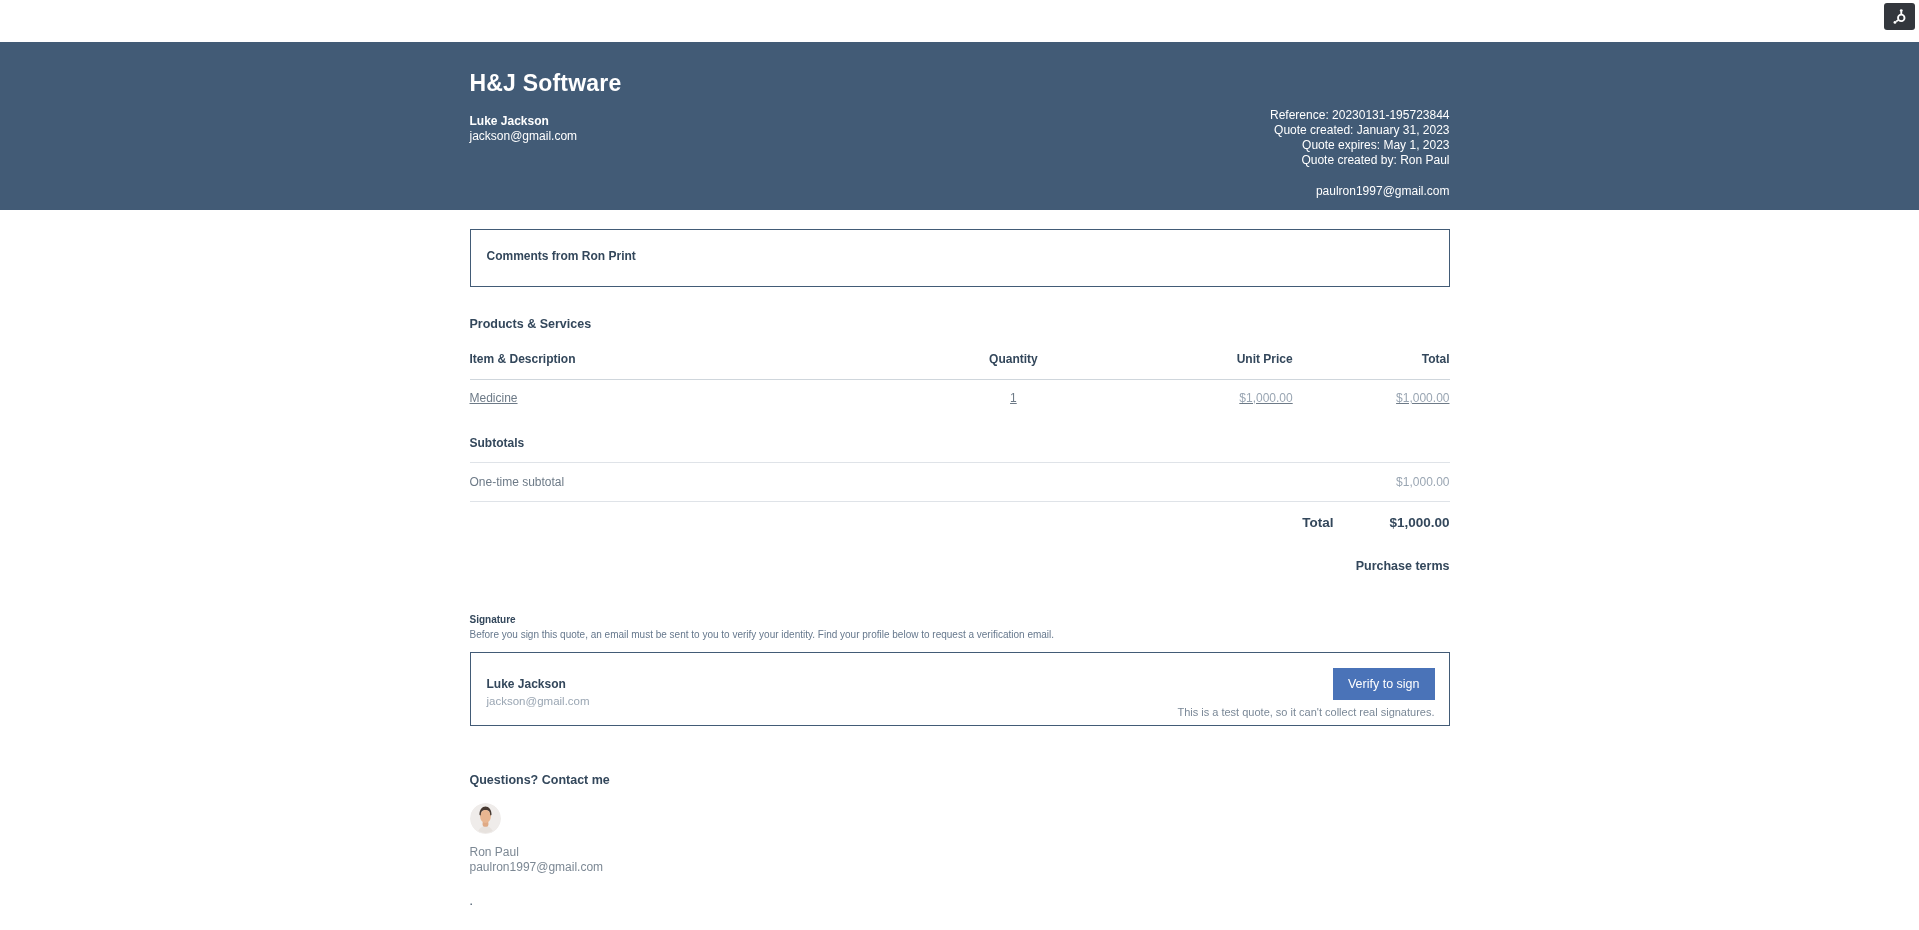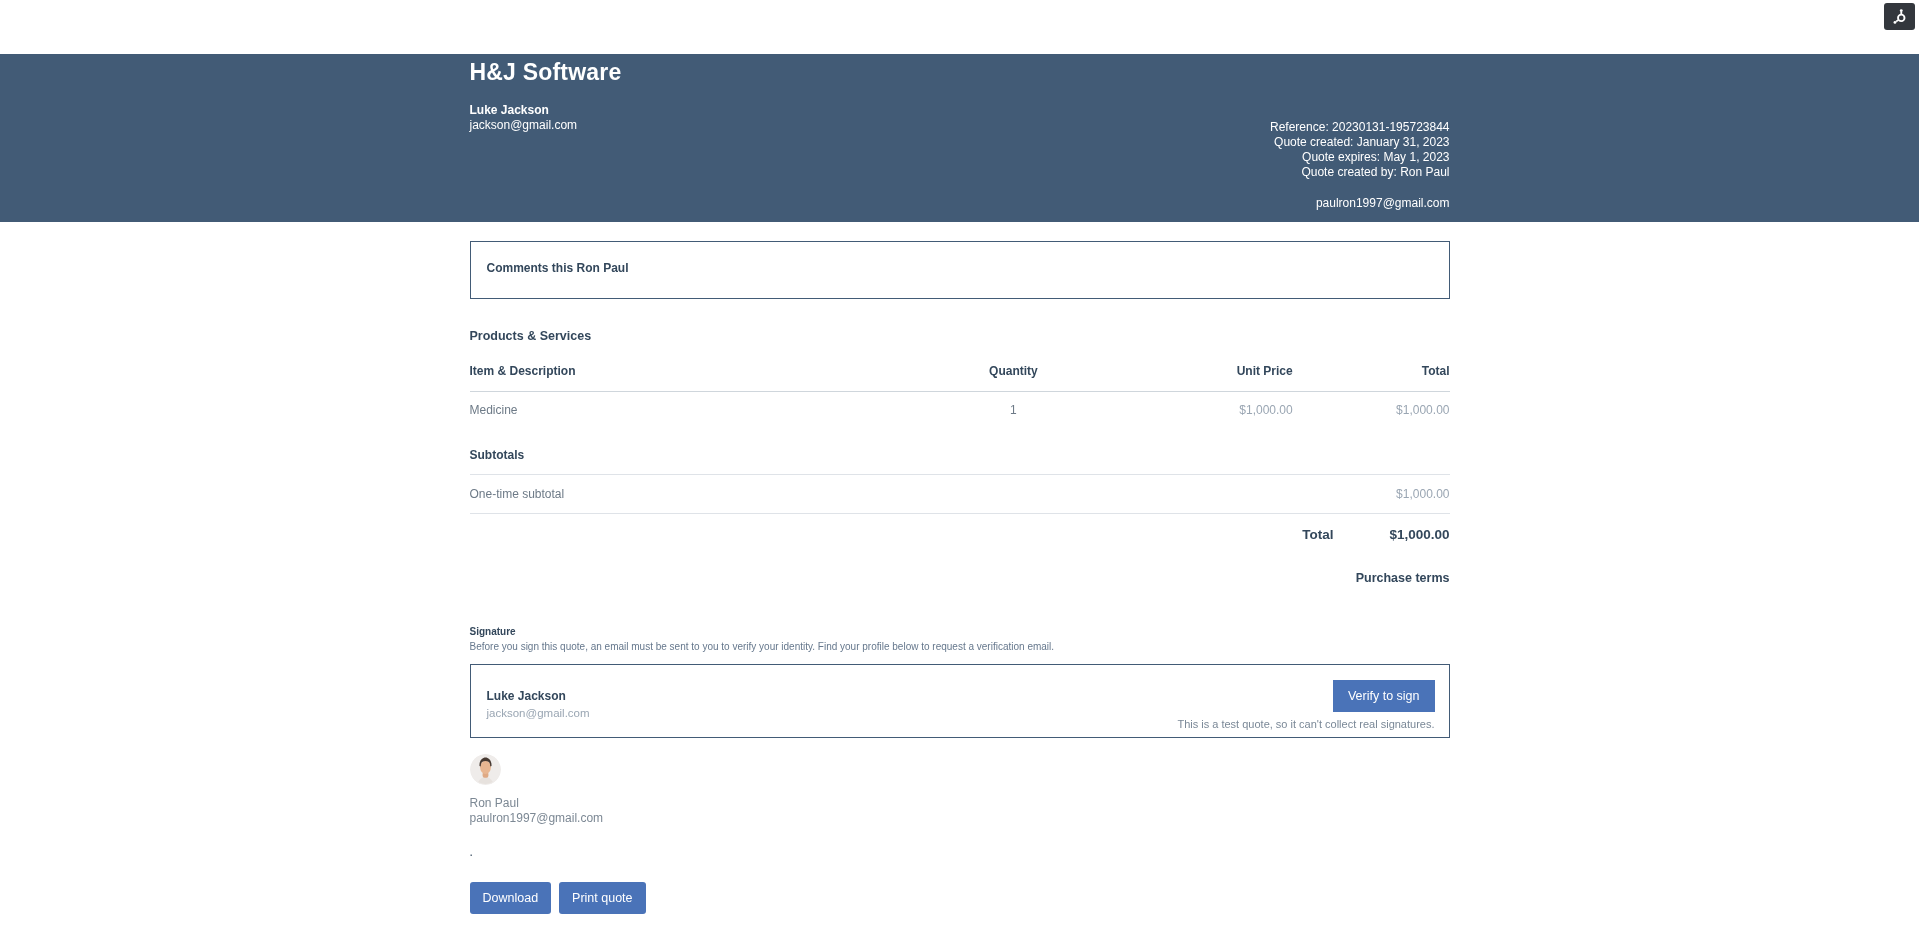--- a/index.html
+++ b/index.html
@@ -22,21 +22,21 @@
   }
   
   .topbar{height:38px;background:#fff;position:relative;}
   .hubspot-btn{
     position:absolute;top:3px;right:4px;width:31px;height:27px;
     background:var(--icon-bg);border:none;border-radius:3px;
     display:flex;align-items:center;justify-content:center;cursor:pointer;padding:0;
   }
   
   .header{background:var(--header-bg);height:168px;color:#fff;}
-  .header-inner{width:980px;margin:16px auto;position:relative;padding-top:5px;height:100%;}
+  .header-inner{width:980px;margin:4px auto;position:relative;padding-top:28px;height:100%;}
   .company-title{font-size:23px;font-weight:bold;letter-spacing:.2px;margin:0;}
   .customer-block{margin-top:17px;font-size:12px;line-height:15px;}
   .customer-name{font-weight:bold;}
   .quote-meta{
     position:absolute;top:66px;right:0;text-align:right;
     font-size:12px;line-height:15px;
   }
   .creator-email{margin-top:16px;}
   
   .container{width:980px;margin:0 auto;}
@@ -45,21 +45,21 @@
     height:58px;padding:19px 16px;
   }
   .comments-title{font-size:12px;font-weight:bold;}
   .section-title{font-size:12.5px;font-weight:bold;margin-top:30px;}
   
   .tgrid{display:grid;grid-template-columns:52% 7% 25% 16%;}
   .col-qty{text-align:center;}
   .col-price,.col-total{text-align:right;}
   .thead{padding:21px 0 13px;border-bottom:1px solid var(--divider-dark);
     font-size:12px;font-weight:bold;}
-  .trow{padding:11px 0 18px;font-size:12px;color:var(--text-gray);}
+  .trow{padding:11px 0 18px;font-size:12px;color:var(--text-gray);text-decoration:underline;}
   .trow .amount{color:var(--text-light);}
   .subtotals-label{font-size:12px;font-weight:bold;padding:13px 0 12px;border-bottom:1px solid var(--divider);}
   .subtotal-row{display:flex;justify-content:space-between;align-items:center;
     padding:12px 0;border-bottom:1px solid var(--divider);
     font-size:12px;color:var(--text-gray);}
   .subtotal-row .amount{color:var(--text-light);}
   .total-row{display:flex;justify-content:flex-end;align-items:baseline;gap:56px;
     padding-top:13px;font-size:13.5px;font-weight:bold;}
   .purchase-terms{margin-top:29px;text-align:right;}
   
@@ -121,21 +121,21 @@
       <div>Quote expires: May 1, 2023</div>
       <div>Quote created by: Ron Paul</div>
       <div class="creator-email">paulron1997@gmail.com</div>
     </div>
   </div>
 </div>
 
 <div class="container">
 
   <div class="comments-box">
-    <div class="comments-title">Comments this Ron Paul</div>
+    <div class="comments-title">Comments from Ron Print</div>
   </div>
 
   <div class="section-title">Products &amp; Services</div>
 
   <div class="tgrid thead">
     <div class="col-item">Item &amp; Description</div>
     <div class="col-qty">Quantity</div>
     <div class="col-price">Unit Price</div>
     <div class="col-total">Total</div>
   </div>
@@ -168,20 +168,21 @@
     <div class="signer">
       <div class="signer-name">Luke Jackson</div>
       <div class="signer-email">jackson@gmail.com</div>
     </div>
     <div class="sign-side">
       <button class="verify-btn">Verify to sign</button>
       <div class="test-note">This is a test quote, so it can't collect real signatures.</div>
     </div>
   </div>
 
+  <div class="section-title contact-title">Questions? Contact me</div>
 
   <span class="avatar">
     <svg width="31" height="31" viewBox="0 0 32 32">
       <circle cx="16" cy="16" r="16" fill="#efecea"></circle>
       <path d="M8.5 29c1.8-3.8 4.6-5.2 7.5-5.2s5.7 1.4 7.5 5.2a16 16 0 0 1-15 0z" fill="#e7e2de"></path>
       <rect x="13" y="18.5" width="6" height="6" rx="2" fill="#dfa984"></rect>
       <ellipse cx="16" cy="13.8" rx="5.6" ry="6.8" fill="#e8b691"></ellipse>
       <path d="M9.8 12.5c-.4-6 3-9 6.2-9s6.6 3 6.2 9l-1.4.4c.2-4-1.6-5.6-4.8-5.6s-5 1.6-4.8 5.6z" fill="#473931"></path>
     </svg>
   </span>

